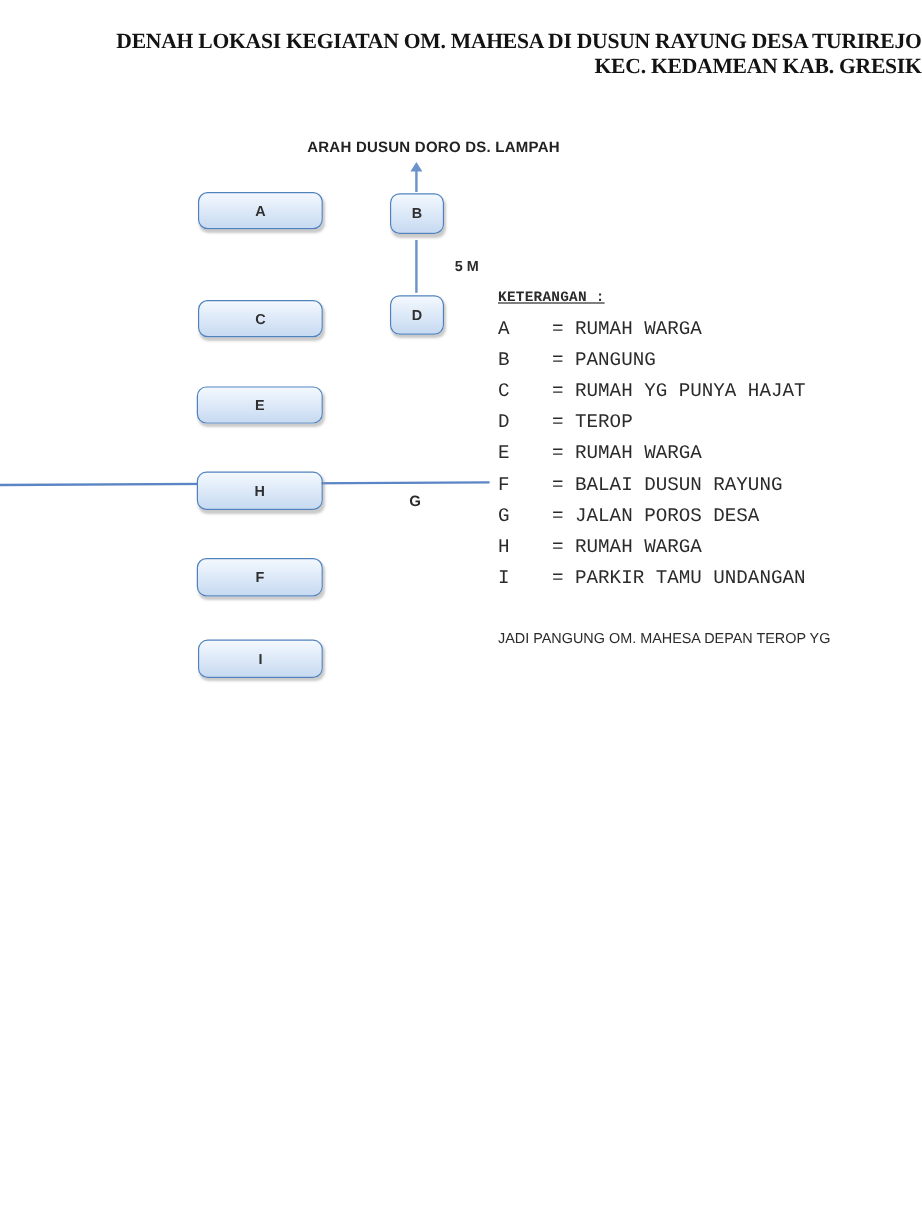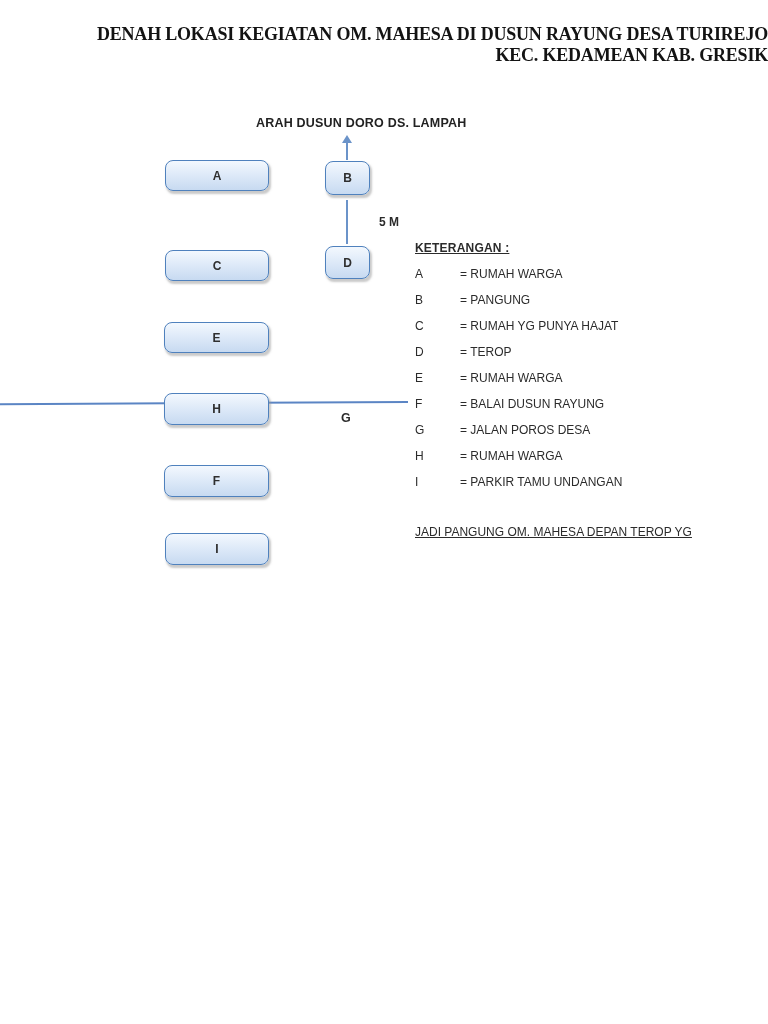--- a/index.html
+++ b/index.html
@@ -51,31 +51,31 @@
   .box-a{left:165px;top:160px;width:104px;height:31px;}
   .box-b{left:325px;top:161px;width:45px;height:34px;}
   .box-c{left:165px;top:250px;width:104px;height:31px;}
   .box-d{left:325px;top:246px;width:45px;height:33px;}
   .box-e{left:164px;top:322px;width:105px;height:31px;}
   .box-h{left:164px;top:393px;width:105px;height:32px;}
   .box-f{left:164px;top:465px;width:105px;height:32px;}
   .box-i{left:165px;top:533px;width:104px;height:32px;}
 
   
-  .legend{position:absolute;left:415px;top:242px;color:#2b2b2b;}
+  .legend{position:absolute;left:415px;top:242px;color:#2b2b2b;font-family:Liberation Mono, monospace;}
   .legend-heading{
     font-size:12px;font-weight:bold;text-decoration:underline;
     letter-spacing:0.2px;margin-bottom:13px;line-height:13px;
   }
-  .legend-row{line-height:13px;margin-bottom:13px;font-size:12px;white-space:nowrap;}
+  .legend-row{line-height:13px;margin-bottom:13px;font-size:16px;white-space:nowrap;}
   .legend-key{display:inline-block;width:45px;}
   .legend-value{display:inline-block;}
 
   
-  .note{position:absolute;left:415px;top:524px;color:#2b2b2b;font-size:12px;line-height:16px;white-space:nowrap;text-decoration:underline;}
+  .note{position:absolute;left:415px;top:524px;color:#2b2b2b;font-size:12px;line-height:16px;white-space:nowrap;}
 </style>
 </head>
 <body>
 
 <div class="title">
   <div>DENAH LOKASI KEGIATAN OM. MAHESA DI DUSUN RAYUNG DESA TURIREJO</div>
   <div>KEC. KEDAMEAN KAB. GRESIK</div>
 </div>
 
 <div class="direction-label">ARAH DUSUN DORO DS. LAMPAH</div>

